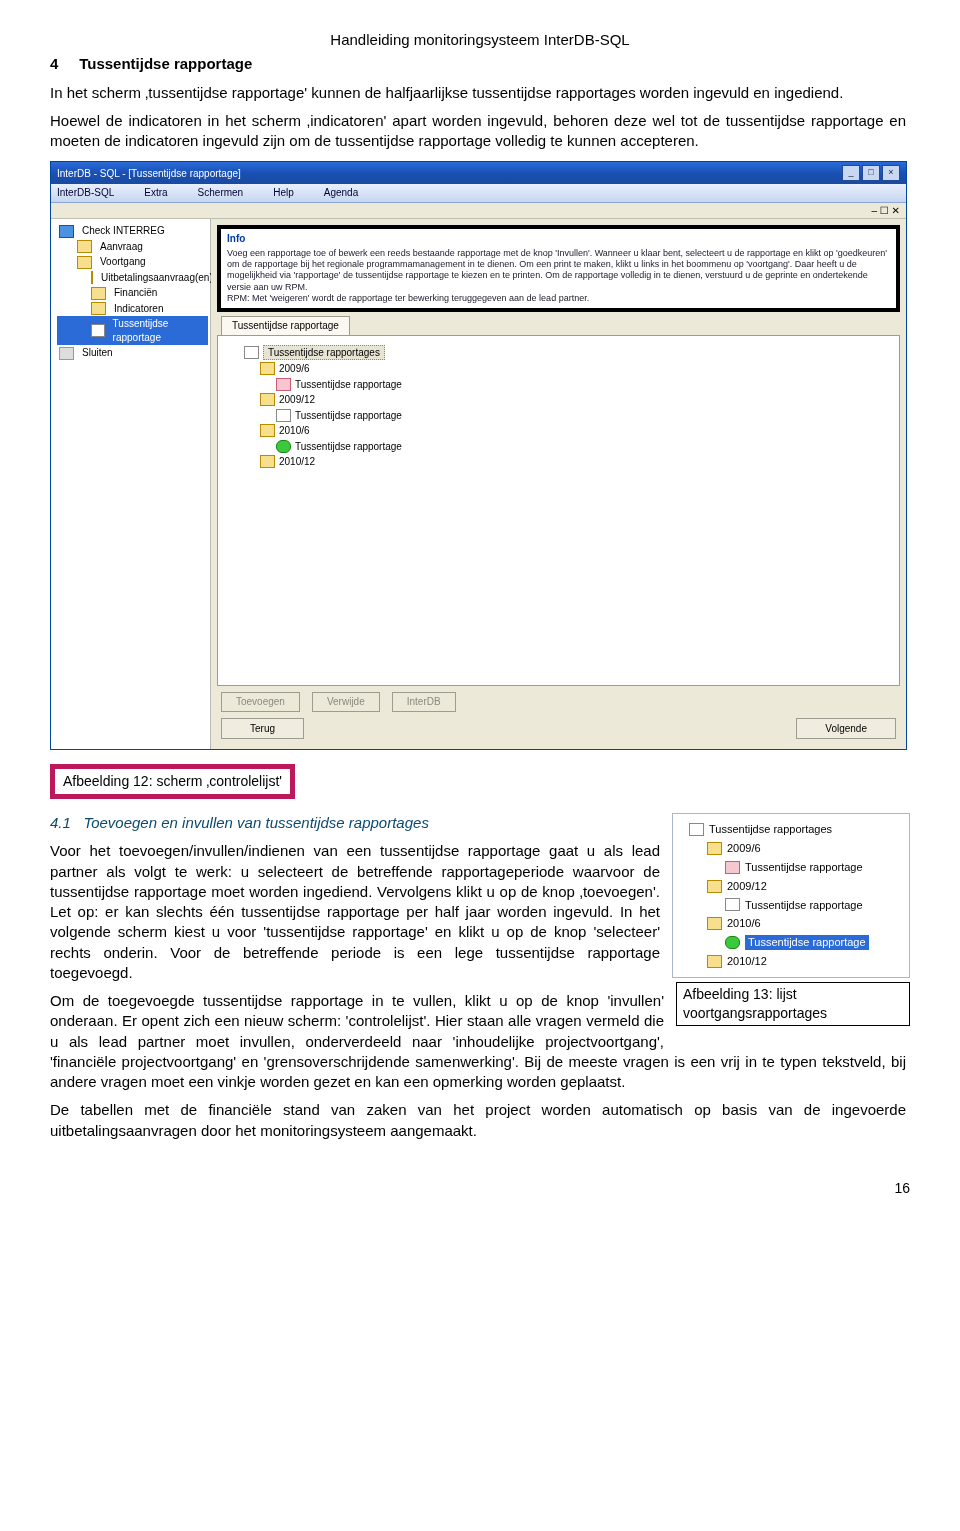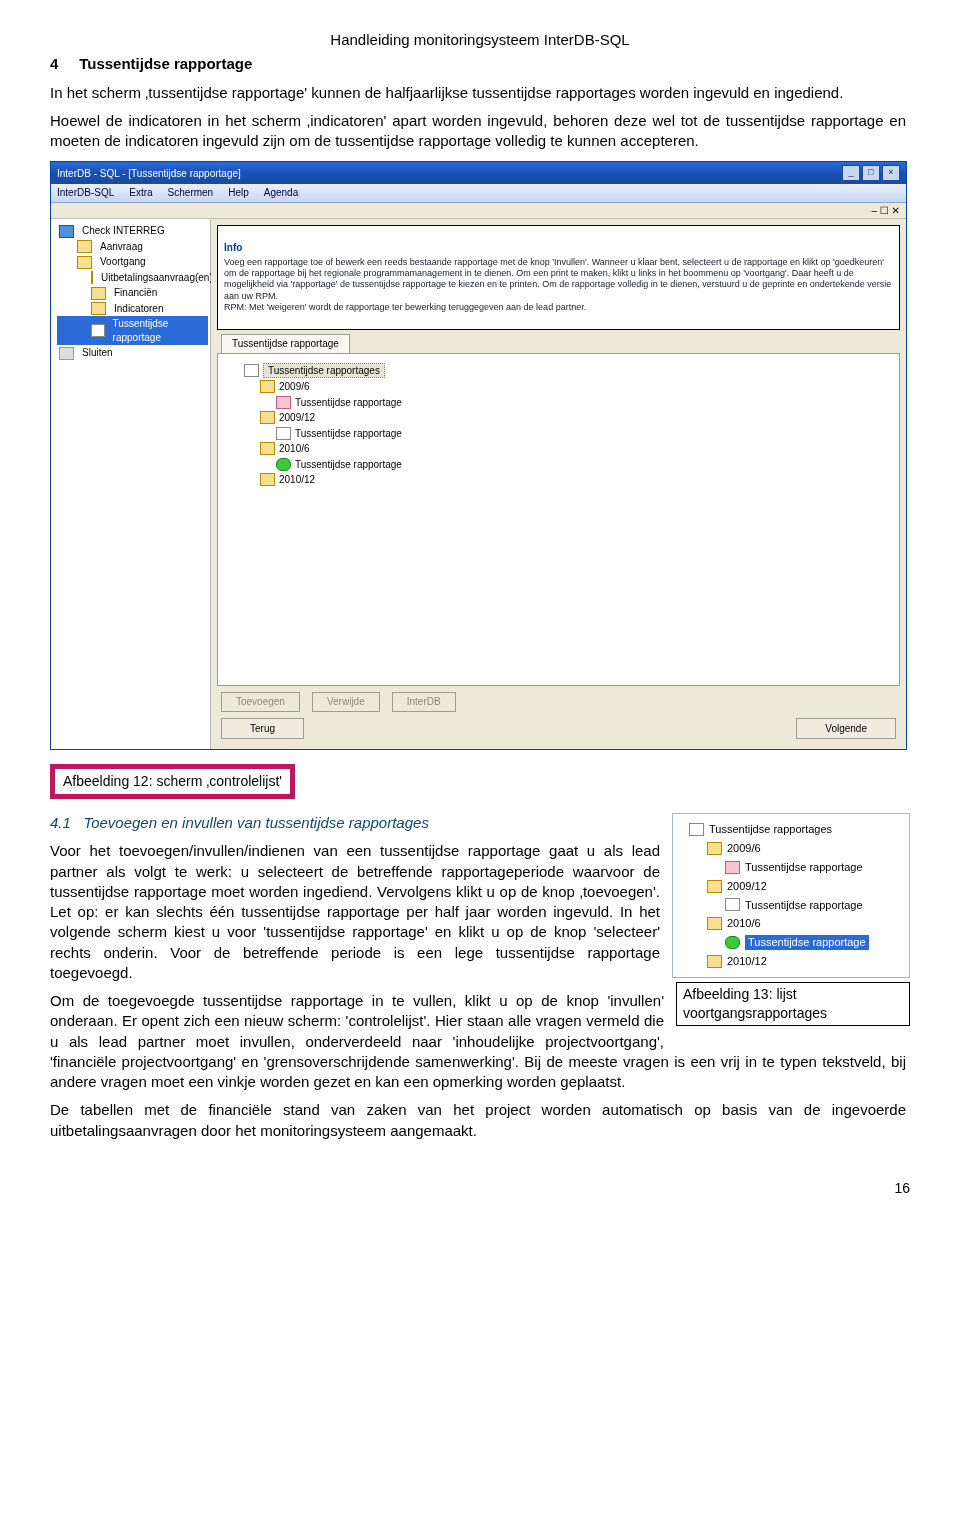--- a/index.html
+++ b/index.html
@@ -52,21 +52,21 @@
     border: 1px solid #234a99;
     font-size: 9px;
     text-align: center;
     line-height: 12px;
     color: #123;
   }
   .menubar {
     background: linear-gradient(to bottom, #e9f0fd, #c6d6f0);
     padding: 2px 6px;
     display: flex;
-    gap: 15px;
+    gap: 30px;
     color: #003;
     border-bottom: 1px solid #8ba7d4;
   }
   .subbar {
     display: flex;
     justify-content: flex-end;
     padding: 1px 6px;
     font-size: 10px;
     background: #ece9d8;
     border-bottom: 1px solid #c0c0b0;
@@ -93,23 +93,23 @@
   .ico.gray { background: #ddd; border-color: #999; }
   .side li.sel { background: #2b6bd8; color: #fff; }
   .main {
     flex: 1;
     background: #ece9d8;
     padding: 6px;
     display: flex;
     flex-direction: column;
   }
   .infobox {
-    border: 1px solid #000000;
-    background: #fff;
-    padding: 16px 6px;
+    border: 4px solid #000000;
+    background: #fff;
+    padding: 4px 6px;
     font-size: 9px;
     color: #223;
     line-height: 1.25;
     margin-bottom: 4px;
   }
   .inflabel { color: #003a9e; font-weight: bold; margin-bottom: 2px; font-size: 10px; }
   .tab {
     display: inline-block;
     padding: 2px 10px;
     border: 1px solid #9c9c90;

